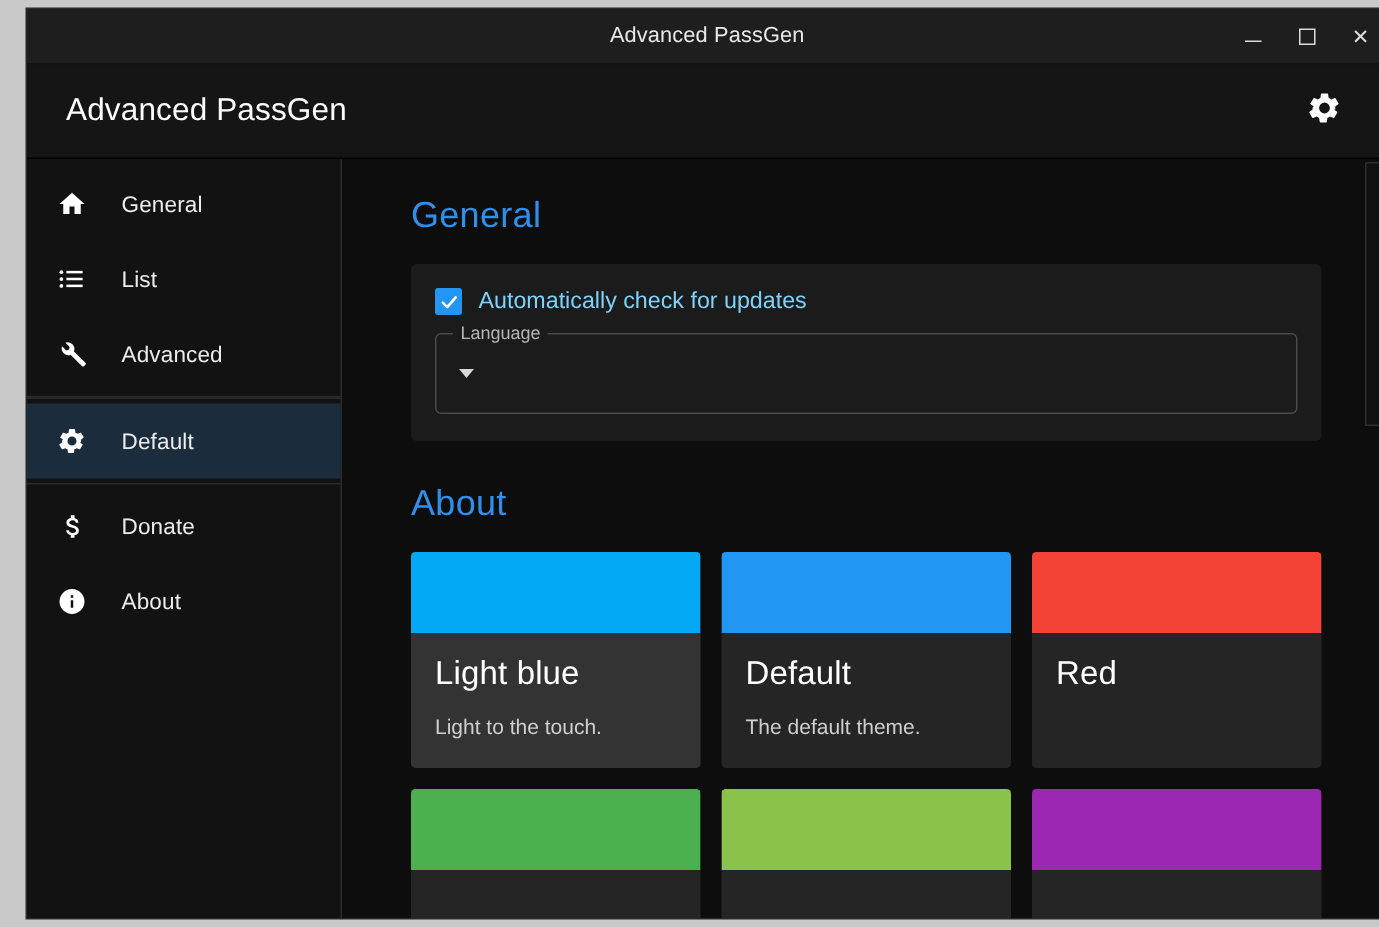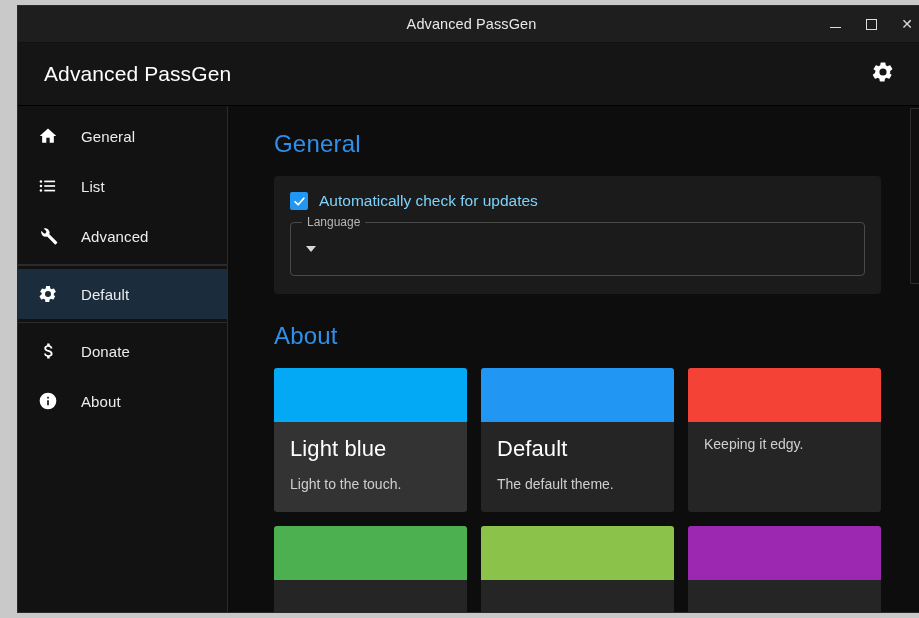--- a/index.html
+++ b/index.html
@@ -426,21 +426,21 @@
             <div class="theme-swatch" style="background: rgb(33, 150, 243);"></div>
             <div class="theme-body">
               <h3 class="theme-name">Default</h3>
               <p class="theme-desc">The default theme.</p>
             </div>
           </div>
 
           <div class="theme-card">
             <div class="theme-swatch" style="background: rgb(244, 67, 54);"></div>
             <div class="theme-body">
-              <p class="theme-desc">Keeping it edgy.</p>
+              <h3 class="theme-name">Red</h3>
             </div>
           </div>
 
           <div class="theme-card">
             <div class="theme-swatch" style="background: rgb(76, 175, 80);"></div>
             <div class="theme-body">
               <h3 class="theme-name"></h3>
               <p class="theme-desc"></p>
             </div>
           </div>

